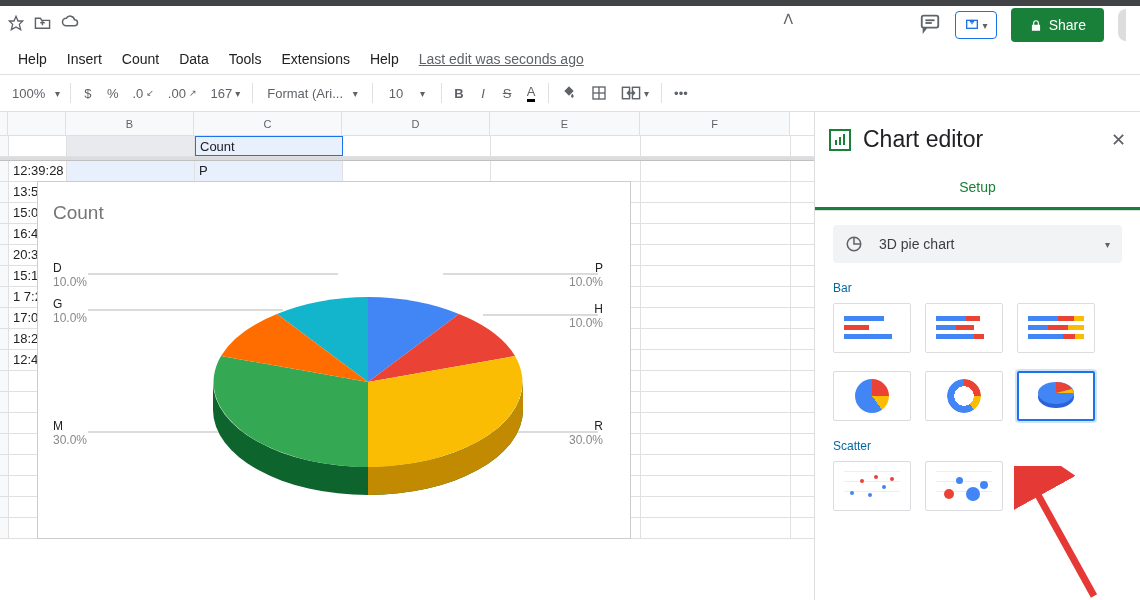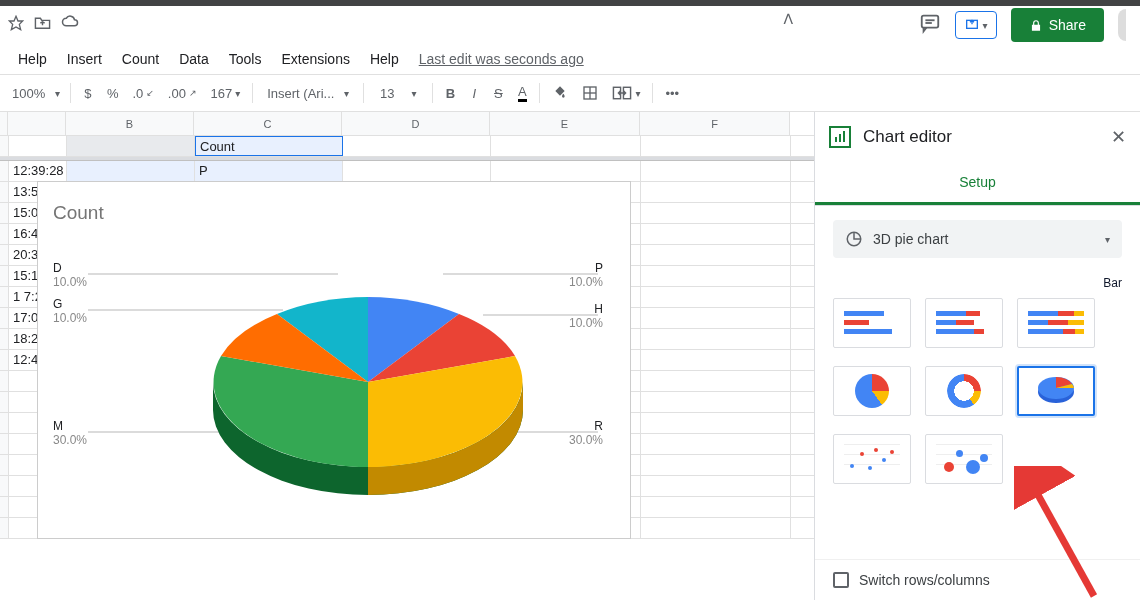--- a/index.html
+++ b/index.html
@@ -47,31 +47,31 @@
 .highlight-blue { background: #e8f0fe; }
 .selected-cell { border: 1px solid #1a73e8; }
 .selected-range-row { background: #e8eaed; }
 
 .chart-overlay { position: absolute; left: 37px; top: 69px; width: 594px; height: 358px; background: #fff; border: 1px solid #ccc; }
 .chart-title { position: absolute; left: 15px; top: 20px; font-size: 19px; color: #757575; }
 
 .side-panel { width: 326px; border-left: 1px solid #dadce0; display: flex; flex-direction: column; overflow: hidden; position: relative; }
 .panel-header { display: flex; align-items: center; padding: 14px 14px; gap: 12px; }
 .panel-icon { width: 22px; height: 22px; border: 2px solid #188038; display: flex; align-items: center; justify-content: center; color: #188038; font-size: 12px; }
-.panel-title { font-size: 17px; color: #202124; flex: 1; }
+.panel-title { font-size: 23px; color: #202124; flex: 1; }
 .panel-close { color: #5f6368; cursor: pointer; font-size: 18px; }
 .panel-tabs { display: flex; border-bottom: 1px solid #dadce0; gap: 8px; }
 .panel-tab { flex: 1; text-align: center; padding: 12px 0; font-size: 14px; color: #5f6368; cursor: pointer; }
 .panel-tab.active { color: #188038; font-weight: 500; border-bottom: 3px solid #188038; }
 .panel-body { padding: 14px 18px; overflow-y: auto; flex: 1; }
 .panel-body::-webkit-scrollbar { width: 10px; }
 .panel-body::-webkit-scrollbar-thumb { background: #dadce0; border-radius: 5px; }
 .field-label { font-size: 12px; color: #5f6368; margin-bottom: 8px; }
-.chart-type-select { background: #f1f3f4; border-radius: 4px; padding: 10px 12px; display: flex; align-items: center; gap: 10px; font-size: 14px; color: #3c4043; margin-bottom: 18px; }
-.section-label { font-size: 12px; color: #0f172a; margin-bottom: 8px; margin-top: 4px; text-align: right; }
+.chart-type-select { background: #f1f3f4; border-radius: 4px; padding: 10px 12px; display: flex; align-items: center; gap: 16px; font-size: 14px; color: #3c4043; margin-bottom: 18px; }
+.section-label { font-size: 12px; color: #0369a1; margin-bottom: 8px; margin-top: 4px; }
 .option-grid { display: flex; gap: 14px; margin-bottom: 18px; }
 .option-box { width: 78px; height: 50px; border: 1px solid #dadce0; border-radius: 2px; display: flex; align-items: center; justify-content: center; cursor: pointer; background: #fff; }
 .option-box.selected { border: 2px solid #1a73e8; box-shadow: 0 0 0 2px rgba(26,115,232,0.2); }
 
 .switch-rows { display: flex; align-items: center; gap: 10px; padding: 12px 18px; font-size: 14px; color: #3c4043; border-top: 1px solid #f0f0f0; }
 .checkbox-empty { width: 16px; height: 16px; border: 2px solid #5f6368; border-radius: 2px; }
 
 .collapse-caret { position: absolute; right: 336px; top: 0; color: #5f6368; font-size: 14px; padding: 11px; }
 
 .red-arrow { position: absolute; right: 36px; bottom: -6px; pointer-events: none; }
@@ -150,23 +150,23 @@
     </span>
   <span class="tb-btn">
       <span>.00</span>
       <span style="font-size:9px">↗</span>
     </span>
   <span class="tb-btn">
       <span>167</span>
       <span class="tb-caret">▾</span>
     </span>
   <span class="tb-sep"></span>
-  <span class="tb-btn tb-font"><span>Insert (Ari...</span>&nbsp;<span class="tb-caret">▾</span></span>
+  <span class="tb-btn tb-font"><span>Format (Ari...</span>&nbsp;<span class="tb-caret">▾</span></span>
   <span class="tb-sep"></span>
-  <span class="tb-btn tb-size"><span>13</span>&nbsp;&nbsp;&nbsp;<span class="tb-caret">▾</span></span>
+  <span class="tb-btn tb-size"><span>10</span>&nbsp;&nbsp;&nbsp;<span class="tb-caret">▾</span></span>
   <span class="tb-sep"></span>
   <span class="tb-btn" style="font-weight:bold">B</span>
   <span class="tb-btn" style="font-style:italic">I</span>
   <span class="tb-btn" style="text-decoration:line-through">S</span>
   <span class="tb-btn">
       <span style="border-bottom:3px solid #000">A</span>
     </span>
   <span class="tb-sep"></span>
   <span class="tb-btn">
       <svg width="16" height="16" viewBox="0 0 24 24" fill="#5f6368">
@@ -495,20 +495,21 @@
         <div class="option-box selected">
             <svg width="44" height="34" viewBox="0 0 44 34">
               <ellipse cx="22" cy="18" rx="18" ry="11" fill="#2962d9"></ellipse>
               <ellipse cx="22" cy="14" rx="18" ry="11" fill="#4285f4"></ellipse>
               <path d="M22 3 A18 11 0 0 1 38 10 L22 14 Z" fill="#ea4335"></path>
               <path d="M38 10 A18 11 0 0 1 40 14 L22 14 Z" fill="#fbbc04"></path>
             </svg>
           </div>
       </div>
 
+      <div class="section-label">Scatter</div>
       <div class="option-grid">
         <div class="option-box">
             <div class="thumb-scatter">
               <span class="dot" style="left:6px;top:20px;background:#4285f4"></span>
               <span class="dot" style="left:16px;top:8px;background:#ea4335"></span>
               <span class="dot" style="left:24px;top:22px;background:#4285f4"></span>
               <span class="dot" style="left:30px;top:4px;background:#ea4335"></span>
               <span class="dot" style="left:38px;top:14px;background:#4285f4"></span>
               <span class="dot" style="left:46px;top:6px;background:#ea4335"></span>
             </div>
@@ -517,24 +518,20 @@
             <div class="thumb-scatter">
               <span class="dot" style="left:8px;top:18px;width:10px;height:10px;background:#ea4335"></span>
               <span class="dot" style="left:20px;top:6px;width:7px;height:7px;background:#4285f4"></span>
               <span class="dot" style="left:30px;top:16px;width:14px;height:14px;background:#4285f4"></span>
               <span class="dot" style="left:44px;top:10px;width:8px;height:8px;background:#4285f4"></span>
             </div>
           </div>
       </div>
 
     </div>
-    <div class="switch-rows">
-      <div class="checkbox-empty"></div>
-      <span>Switch rows/columns</span>
-    </div>
   </div>
 </div>
 
 <svg class="red-arrow" width="90" height="140">
   <defs>
       <marker id="ah" markerWidth="12" markerHeight="12" refX="2" refY="6" orient="auto">
         <path d="M0,0 L12,6 L0,12 Z" fill="#e53935"></path>
       </marker>
     </defs>
   <line x1="80" y1="130" x2="18" y2="18" stroke="#e53935" stroke-width="7" marker-end="url(#ah)"></line>

